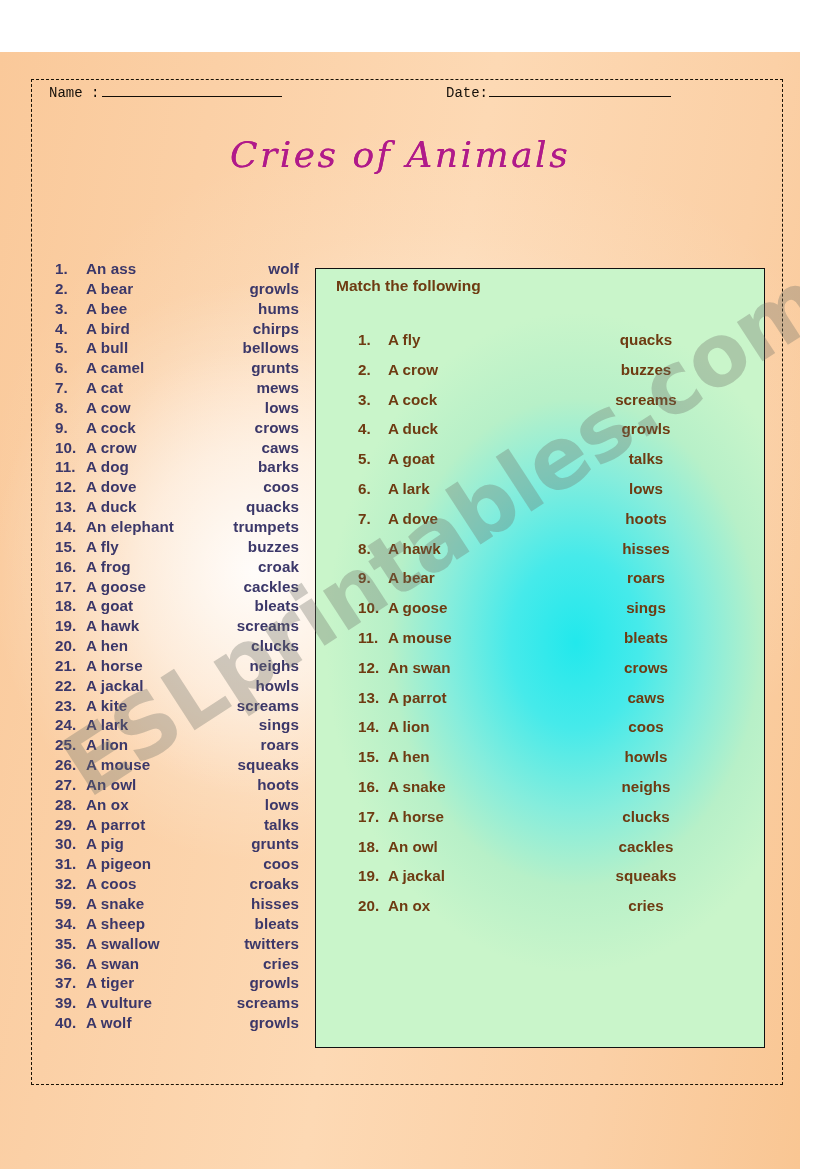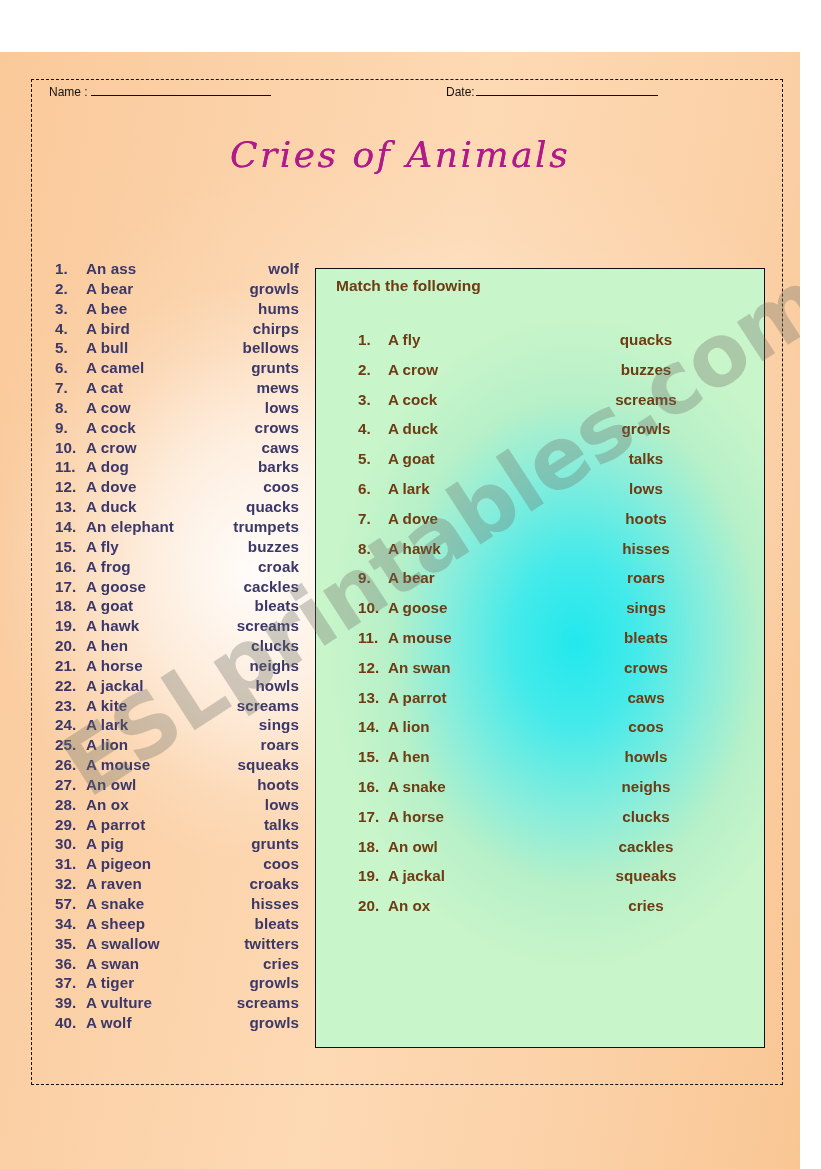--- a/index.html
+++ b/index.html
@@ -43,22 +43,22 @@
     position: absolute;
     left: 31px;
     top: 33px;
     width: 752px;
     height: 30px;
   }
   .meta-group {
     position: absolute;
     display: flex;
     align-items: baseline;
-    font-family: Liberation Sans, sans-serif;
-    font-size: 12px;
+    font-family: Liberation Mono, monospace;
+    font-size: 14px;
     color: #15100a;
     white-space: nowrap;
     justify-content: space-between;
   }
   #meta-name { left: 18px; top: 0; }
   #meta-date { left: 415px; top: 0; }
   .meta-rule {
     display: inline-block;
     border-bottom: 1.7px solid #120d06;
     height: 0;
@@ -358,25 +358,25 @@
         <span class="lanimal">A pig</span>
         <span class="lsound">grunts</span>
       </div>
       <div class="lrow">
         <span class="lnum">31.</span>
         <span class="lanimal">A pigeon</span>
         <span class="lsound">coos</span>
       </div>
       <div class="lrow">
         <span class="lnum">32.</span>
-        <span class="lanimal">A raven</span>
+        <span class="lanimal">A coos</span>
         <span class="lsound">croaks</span>
       </div>
       <div class="lrow">
-        <span class="lnum">57.</span>
+        <span class="lnum">59.</span>
         <span class="lanimal">A snake</span>
         <span class="lsound">hisses</span>
       </div>
       <div class="lrow">
         <span class="lnum">34.</span>
         <span class="lanimal">A sheep</span>
         <span class="lsound">bleats</span>
       </div>
       <div class="lrow">
         <span class="lnum">35.</span>

